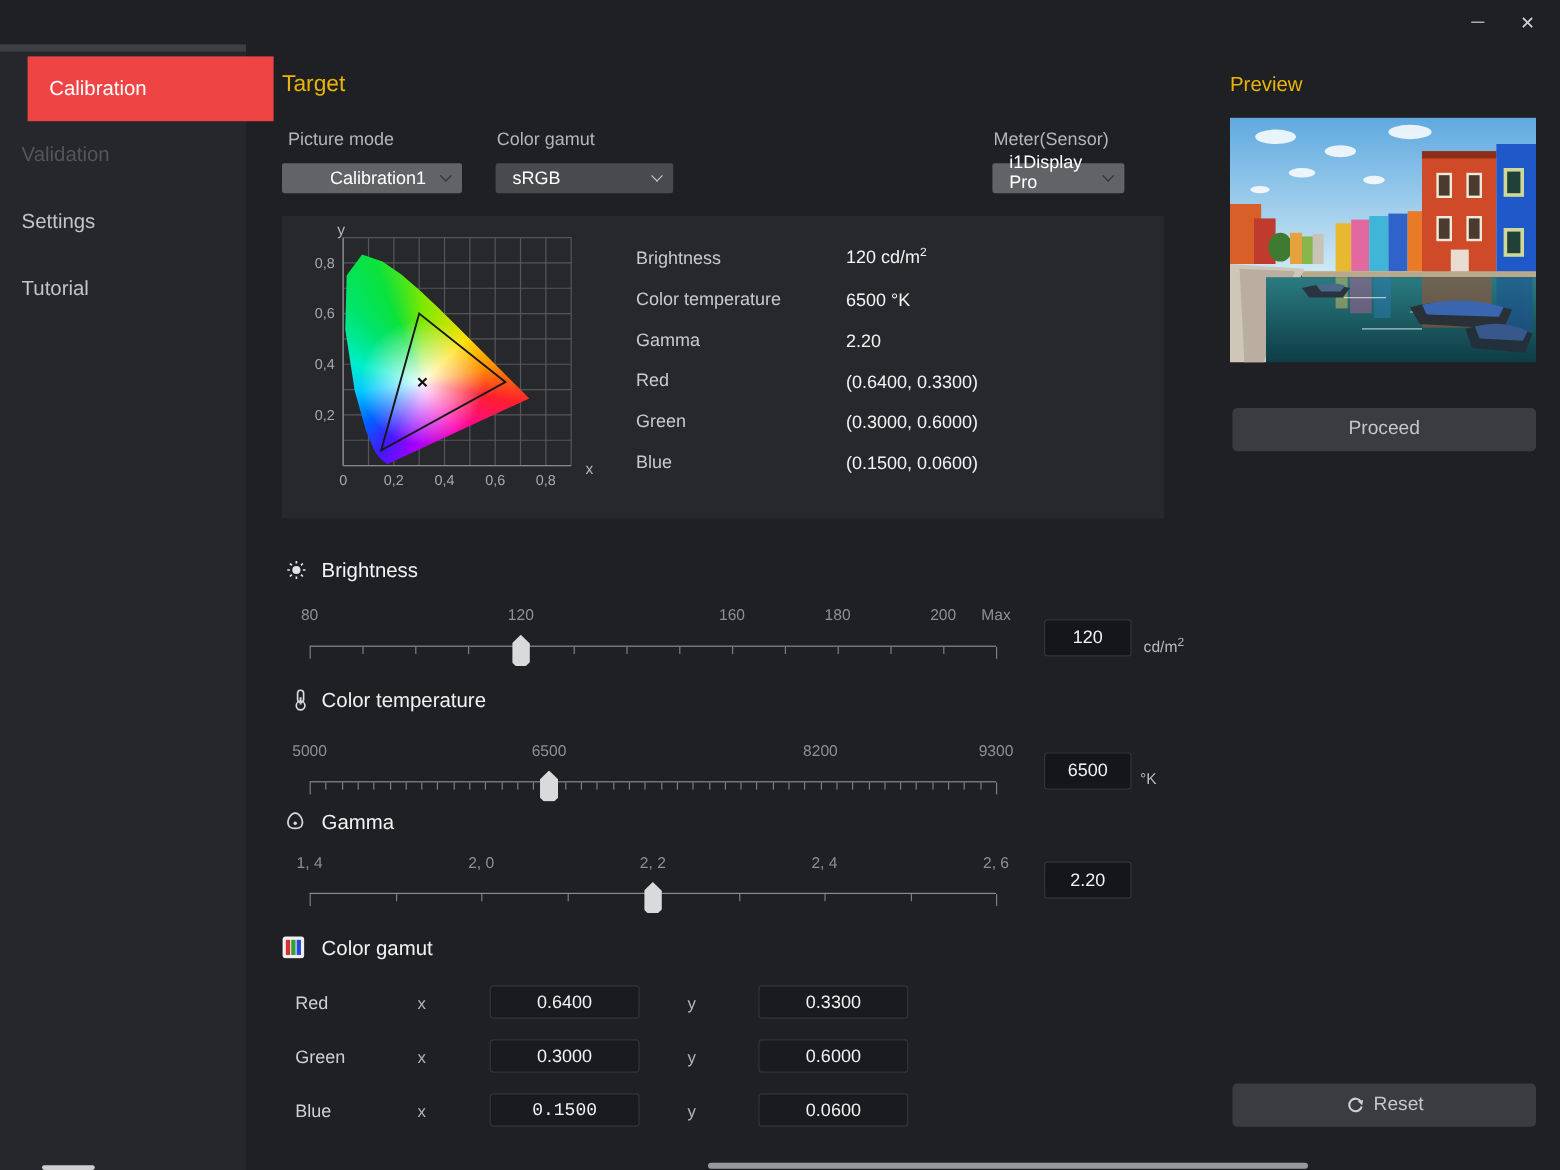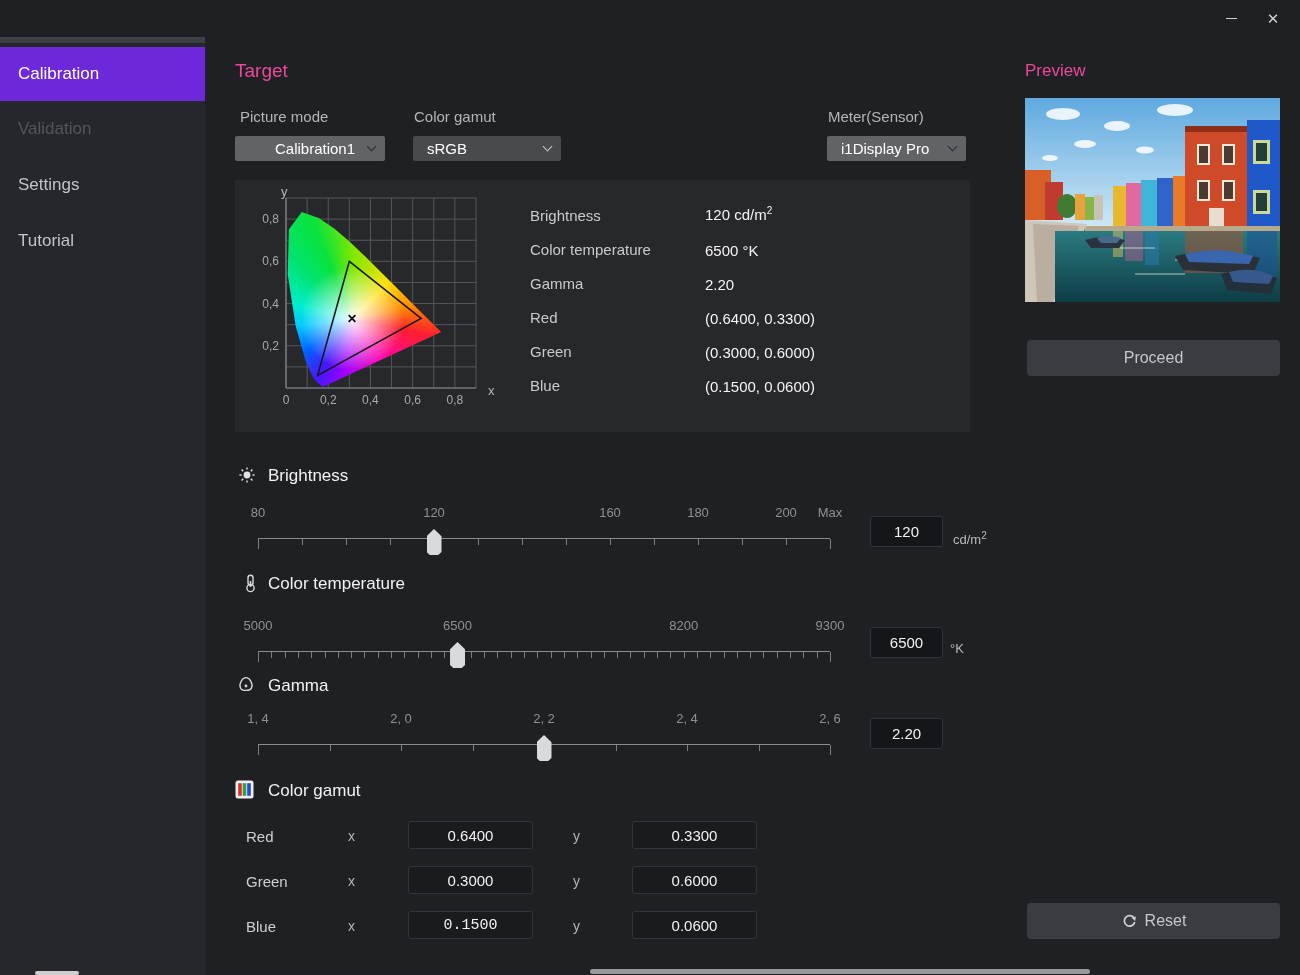--- a/index.html
+++ b/index.html
@@ -11,25 +11,25 @@
   .appicon{width:16px;height:16px;border-radius:50%;
     background:radial-gradient(circle at 50% 50%, #35373c 0 3.2px, rgba(0,0,0,0) 3.4px),
       conic-gradient(#ff3b30,#ff9500,#ffe000,#34c759,#00c7be,#007aff,#af52de,#ff2d92,#ff3b30);}
   .apptitle{font-size:15px;color:#e9eaec;}
   .winbtn{position:absolute;top:0;height:37px;width:46px;display:flex;align-items:center;justify-content:center;color:#cfd0d2;cursor:default;}
   .minline{display:inline-block;width:11px;border-top:1.4px solid #cfd0d2;}
   
   .sidebar{position:absolute;left:0;top:37px;width:205px;height:938px;background:#26272c;}
   .sidebar-strip{position:absolute;left:0;top:0;width:205px;height:6px;background:#3e3f45;}
   .nav-item{position:absolute;left:0;width:205px;height:54px;display:flex;align-items:center;padding-left:18px;font-size:17px;cursor:default;}
-  .nav-active{background:#6d28d9;color:#ffffff;}
+  .nav-active{background:#ef4444;color:#ffffff;margin-left:23px;}
   .nav-disabled{color:#54555a;}
   .nav-normal{color:#c3c4c7;}
   
-  .h-section{position:absolute;font-size:19px;color:#ec4899;}
+  .h-section{position:absolute;font-size:19px;color:#eab308;}
   .fld-label{position:absolute;font-size:15px;color:#b4b5b8;}
   .dropdown{position:absolute;height:25px;border-radius:2px;font-size:15px;color:#fff;
     display:flex;align-items:center;padding:0 26px 0 14px;cursor:default;}
   .dd-light{background:#626367;}
   .dd-dark{background:#494a4e;}
   .chev{position:absolute;right:10px;top:7px;width:7px;height:7px;border-right:1.7px solid #2c2d31;border-bottom:1.7px solid #2c2d31;transform:rotate(45deg);}
   .chev-light{border-color:#c9cacc;}
   .panel{position:absolute;left:235px;top:180px;width:735px;height:252px;background:#27282c;}
   .cie-shoe{position:absolute;left:248px;top:186px;width:250px;height:232px;
     clip-path: path("M74.7 200.9 L68.4 195.7 L64.2 189.8 L57.3 174 L47.6 139.7 L39.7 88.3 L40.9 43.6 L53.7 26 L70.7 31.9 L86.5 42.8 L101.7 55.8 L116.8 70.1 L131.8 84.9 L146.2 99.3 L159.4 112.4 L170.4 123.4 L184 136.9 L193.1 146 Z");
@@ -99,21 +99,21 @@
   <div class="fld-label" style="left:828px;top:108px;">Meter(Sensor)</div>
 
   <div class="dropdown dd-light" style="left:235px;top:136px;width:150px;padding-left:40px;">
     <span>Calibration1</span>
     <span class="chev"></span>
   </div>
   <div class="dropdown dd-dark" style="left:413px;top:136px;width:148px;">
     <span>sRGB</span>
     <span class="chev chev-light"></span>
   </div>
-  <div class="dropdown dd-light" style="left:827px;top:136px;width:139px;">
+  <div class="dropdown dd-light" style="left:827px;top:136px;width:110px;align-items:flex-end;">
     <span>i1Display Pro</span>
     <span class="chev"></span>
   </div>
 
   <div class="panel"></div>
   <svg class="cie-svg" id="cie-grid" width="250" height="232">
       <line x1="38" y1="202" x2="38" y2="12" stroke="#55565a" stroke-width="1"></line>
       <line x1="38" y1="202" x2="228" y2="202" stroke="#55565a" stroke-width="1"></line>
       <line x1="59.111111111111114" y1="202" x2="59.111111111111114" y2="12" stroke="#55565a" stroke-width="1"></line>
       <line x1="38" y1="180.88888888888889" x2="228" y2="180.88888888888889" stroke="#55565a" stroke-width="1"></line>

